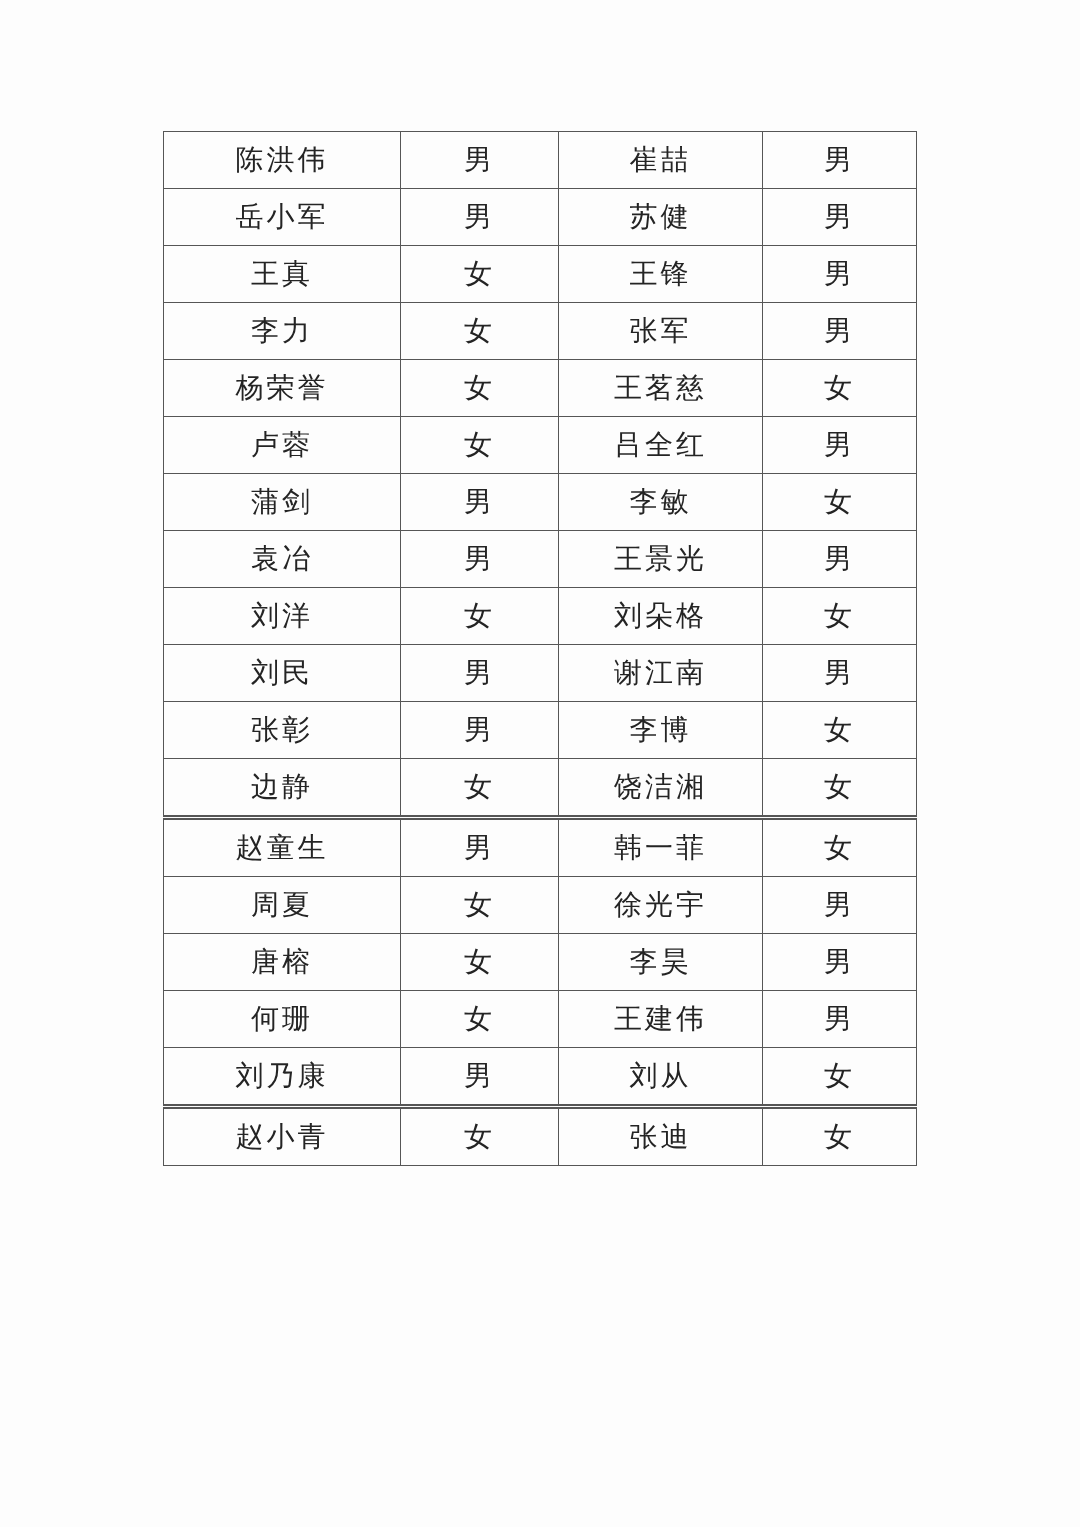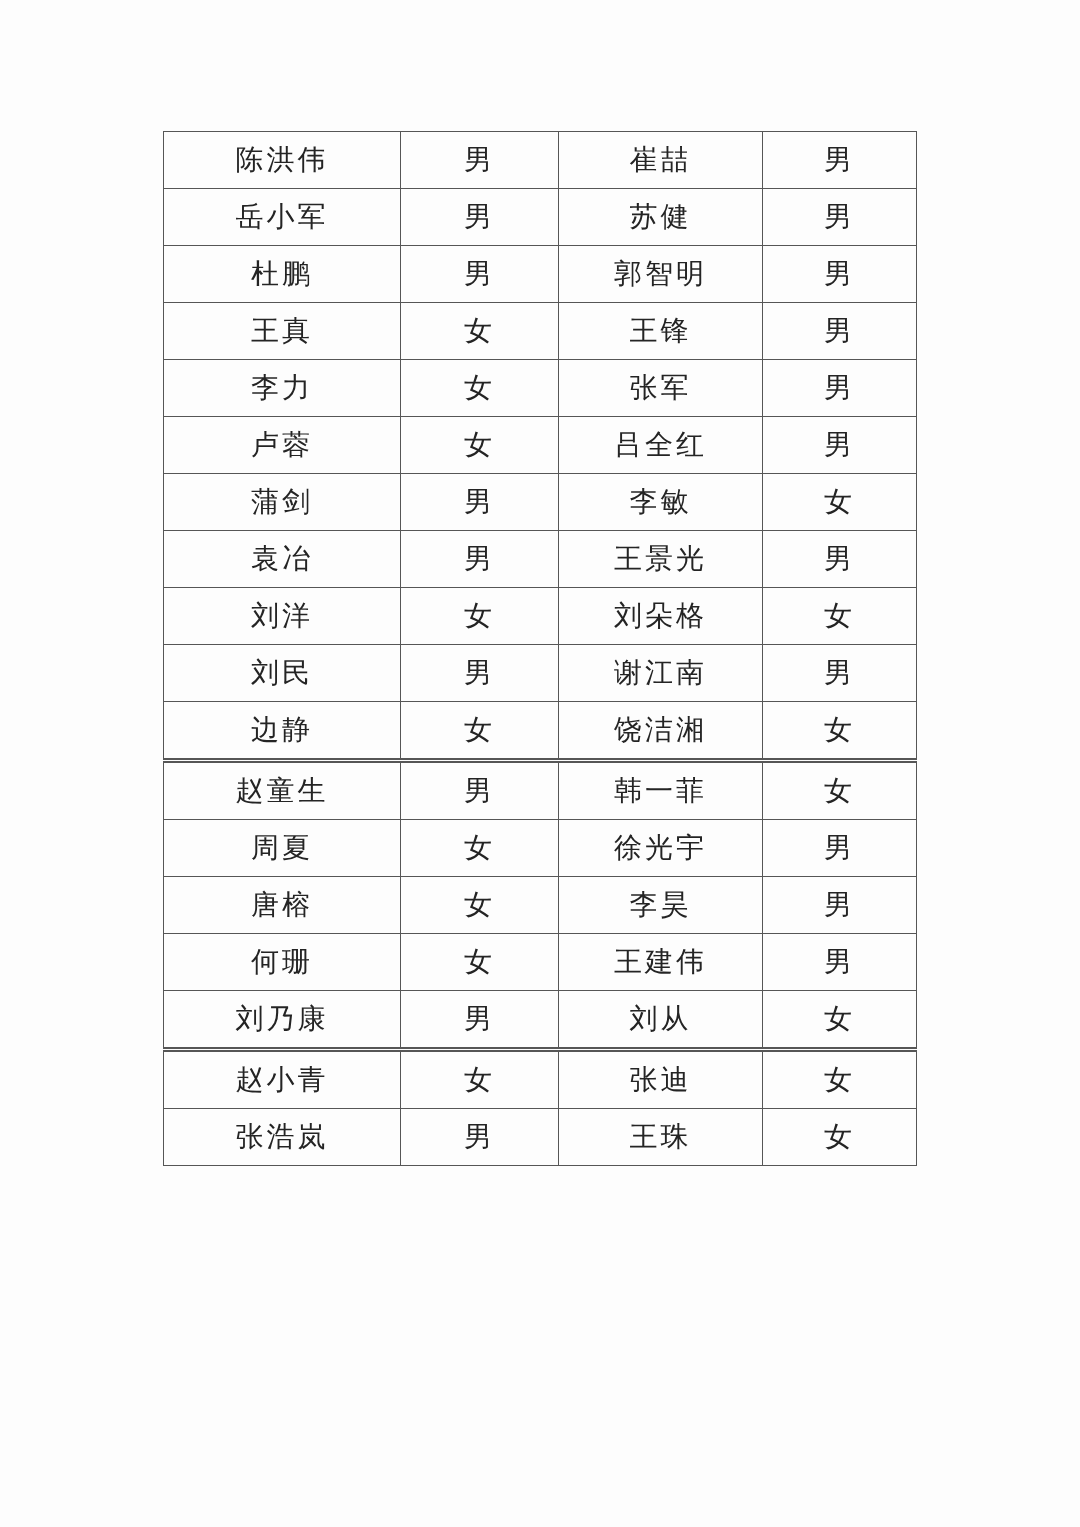--- a/index.html
+++ b/index.html
@@ -66,36 +66,36 @@
           <td>崔喆</td>
           <td>男</td>
         </tr>
         <tr>
           <td>岳小军</td>
           <td>男</td>
           <td>苏健</td>
           <td>男</td>
         </tr>
         <tr>
-          <td>杜鹏</td>
-          <td>男</td>
-          <td>郭智明</td>
-          <td>男</td>
-        </tr>
-        <tr>
           <td>王真</td>
           <td>女</td>
           <td>王锋</td>
           <td>男</td>
         </tr>
         <tr>
           <td>李力</td>
           <td>女</td>
           <td>张军</td>
           <td>男</td>
+        </tr>
+        <tr>
+          <td>杨荣誉</td>
+          <td>女</td>
+          <td>王茗慈</td>
+          <td>女</td>
         </tr>
         <tr>
           <td>卢蓉</td>
           <td>女</td>
           <td>吕全红</td>
           <td>男</td>
         </tr>
         <tr>
           <td>蒲剑</td>
           <td>男</td>
@@ -112,20 +112,26 @@
           <td>刘洋</td>
           <td>女</td>
           <td>刘朵格</td>
           <td>女</td>
         </tr>
         <tr>
           <td>刘民</td>
           <td>男</td>
           <td>谢江南</td>
           <td>男</td>
+        </tr>
+        <tr>
+          <td>张彰</td>
+          <td>男</td>
+          <td>李博</td>
+          <td>女</td>
         </tr>
         <tr>
           <td>边静</td>
           <td>女</td>
           <td>饶洁湘</td>
           <td>女</td>
         </tr>
         <tr class="double-top">
           <td>赵童生</td>
           <td>男</td>
@@ -155,21 +161,15 @@
           <td>男</td>
           <td>刘从</td>
           <td>女</td>
         </tr>
         <tr class="double-top">
           <td>赵小青</td>
           <td>女</td>
           <td>张迪</td>
           <td>女</td>
         </tr>
-        <tr>
-          <td>张浩岚</td>
-          <td>男</td>
-          <td>王珠</td>
-          <td>女</td>
-        </tr>
       </tbody>
   </table>
 </div>
 
 </body></html>

